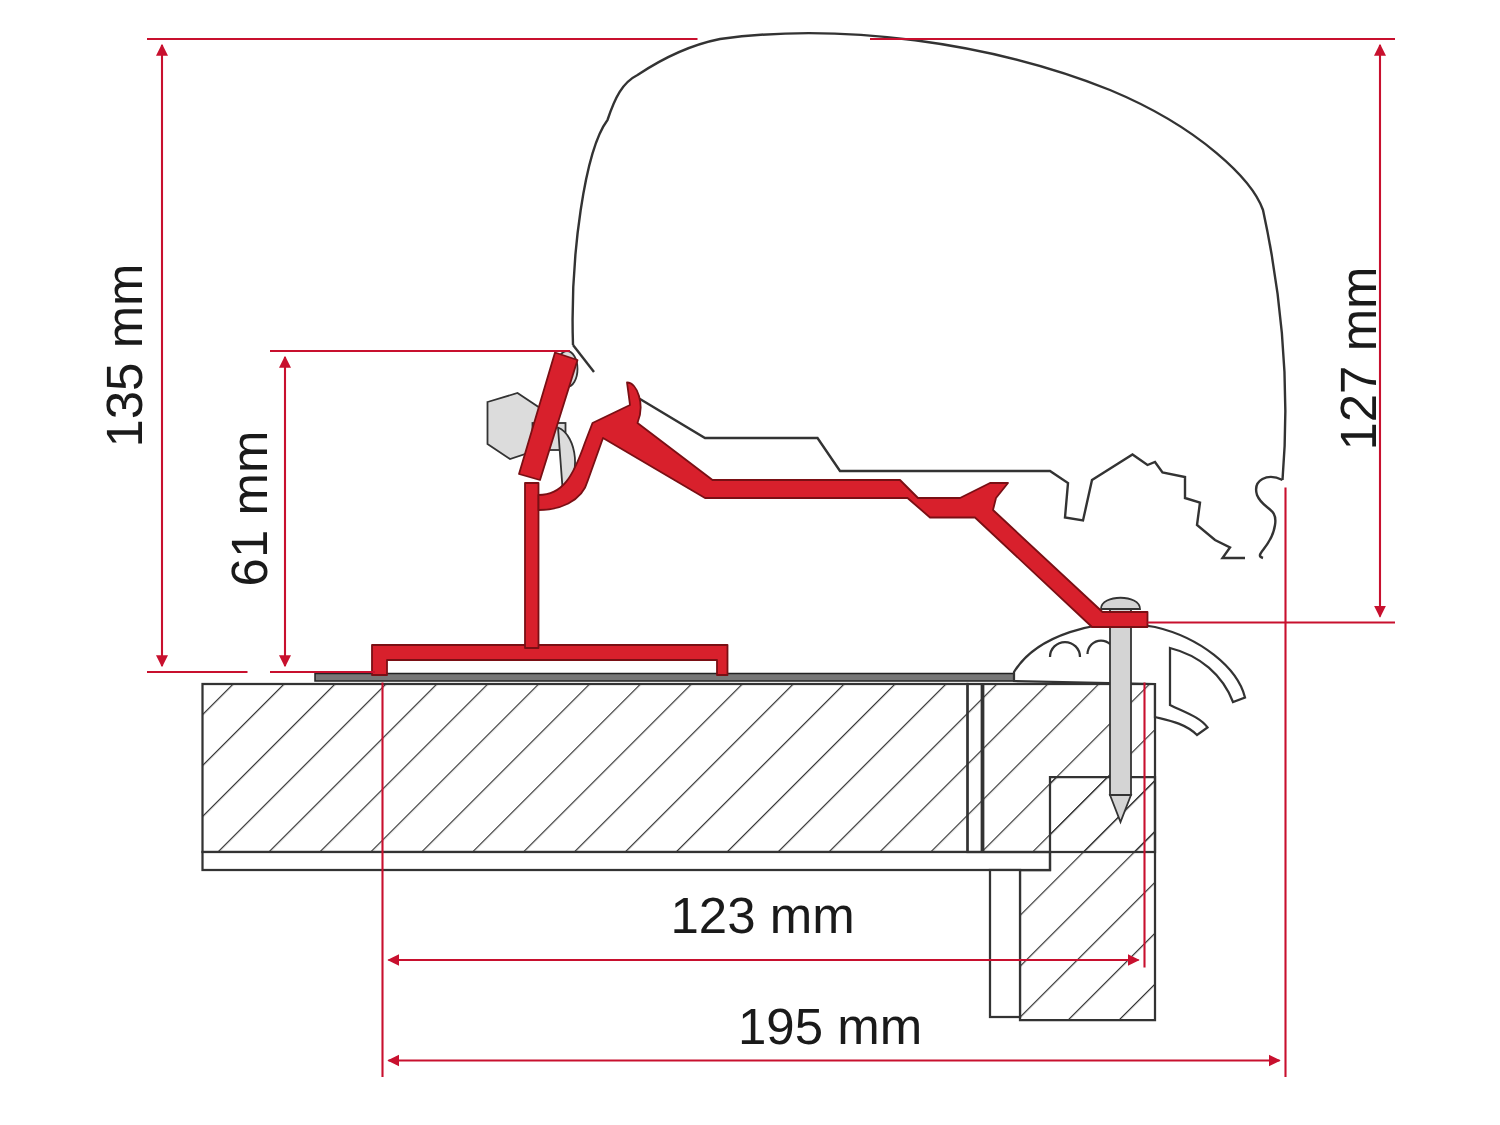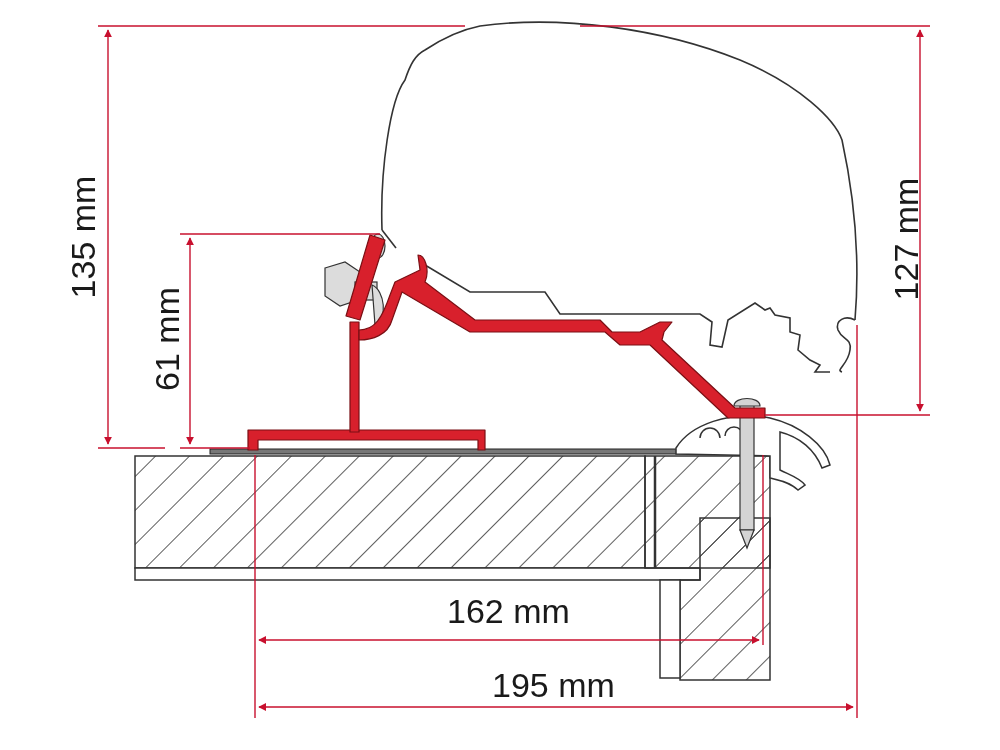--- a/index.html
+++ b/index.html
@@ -94,14 +94,14 @@
 
     <line x1="259" y1="640" x2="759" y2="640" marker-start="url(#arrow)" marker-end="url(#arrow)"></line>
 
     <line x1="259" y1="707" x2="853" y2="707" marker-start="url(#arrow)" marker-end="url(#arrow)"></line>
   </g>
 </svg>
 
 <div class="dim-label rot" style="left:22px;top:220px;">135 mm</div>
 <div class="dim-label rot" style="left:115px;top:322px;">61 mm</div>
 <div class="dim-label rot" style="left:845px;top:222px;">127 mm</div>
-<div class="dim-label" style="left:447px;top:594px;">162 mm</div>
+<div class="dim-label" style="left:447px;top:594px;">123 mm</div>
 <div class="dim-label" style="left:492px;top:668px;text-align:right;">195 mm</div>
 
 </body></html>

